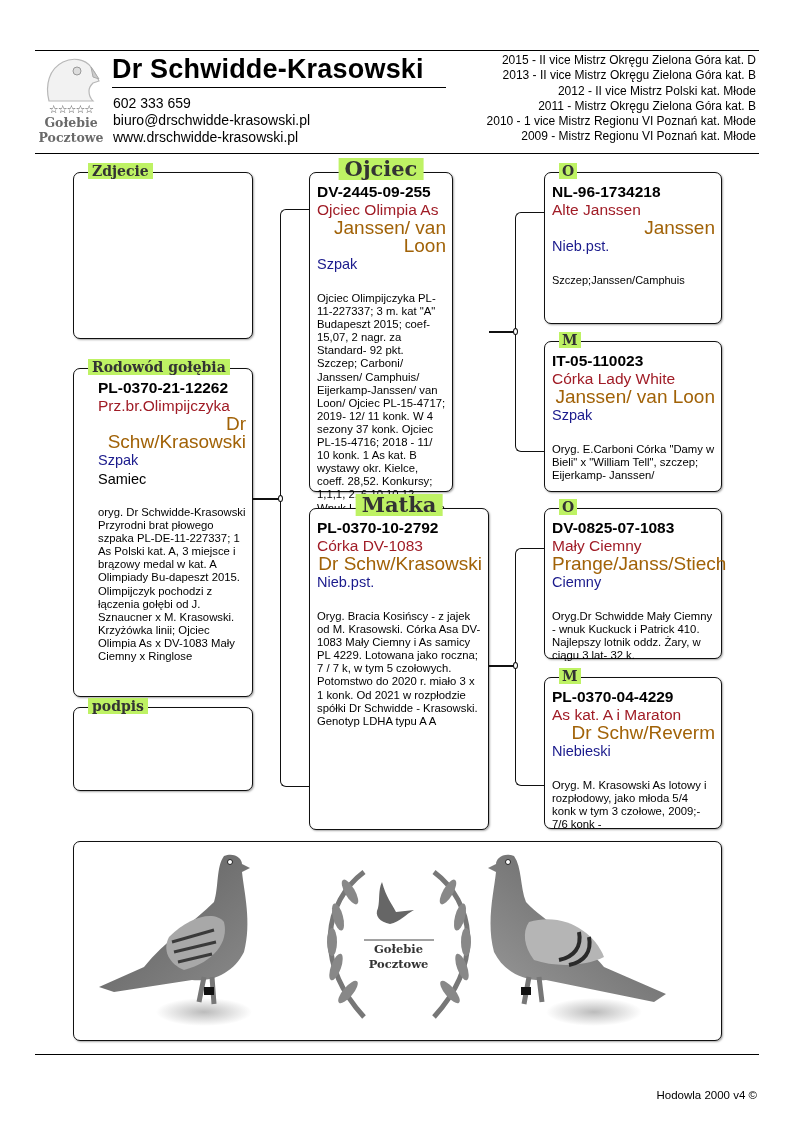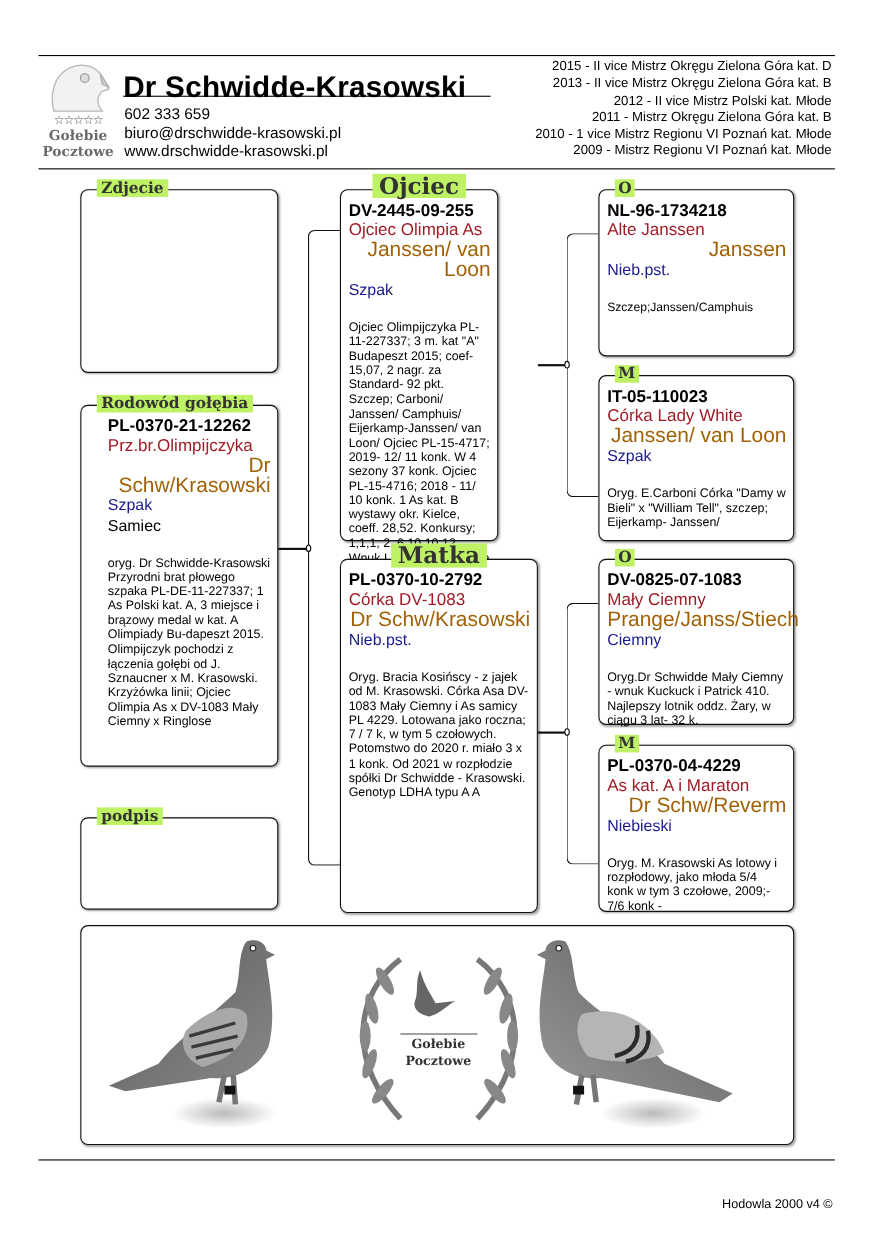--- a/index.html
+++ b/index.html
@@ -9,21 +9,21 @@
   .hr { position: absolute; height: 1px; background: #000; }
 
   
   .logo { position: absolute; left: 35px; top: 55px; width: 72px; height: 92px; }
   .logo .head { position: absolute; left: 6px; top: 0; width: 60px; height: 48px; }
   .logo .stars { position: absolute; left: 0; top: 48px; width: 72px; text-align: center; font-size: 11px; letter-spacing: -1px; color: #555; }
   .logo .t1, .logo .t2 { position: absolute; left: 0; width: 72px; text-align: center; font-family: "DejaVu Serif", serif; font-weight: bold; color: #6a6a6a; font-size: 12.5px; }
   .logo .t1 { top: 60px; }
   .logo .t2 { top: 75px; }
 
-  .brand { position: absolute; left: 112px; top: 64px; font-size: 27px; font-weight: bold; letter-spacing: 0.2px; }
+  .brand { position: absolute; left: 112px; top: 54px; font-size: 27px; font-weight: bold; letter-spacing: 0.2px; }
   .brand-underline { position: absolute; left: 112px; top: 87px; width: 334px; height: 1px; background: #000; }
   .contact { position: absolute; left: 113px; font-size: 14px; line-height: 16px; }
 
   .titles { position: absolute; right: 38px; top: 53px; text-align: right; font-size: 12px; line-height: 15.3px; }
 
   
   .box { position: absolute; border: 1.5px solid #111; border-radius: 7px; background: #fff;
          box-shadow: 1px 1px 2px rgba(0,0,0,0.35); padding: 9px 6px 4px 7px; }
   .legend { position: absolute; top: -11px; background: #bef264; padding: 0 4px; font-family: "DejaVu Serif", serif; font-weight: bold; color: #333; white-space: nowrap; }
   .legend.sm { font-size: 14px; left: 14px; top: -10px; }
@@ -89,21 +89,21 @@
 <div class="box" style="left:73px; top:368px; width:180px; height:329px;padding-left:24px;">
   <div class="legend sm">Rodowód gołębia</div>
   <div class="ring">PL-0370-21-12262</div>
   <div class="pname">Prz.br.Olimpijczyka</div>
   <div class="breeder">Dr Schw/Krasowski</div>
   <div class="color">Szpak</div>
   <div class="sex">Samiec</div>
   <div class="desc">oryg. Dr Schwidde-Krasowski Przyrodni brat płowego szpaka PL-DE-11-227337; 1 As Polski kat. A, 3 miejsce i brązowy medal w kat. A Olimpiady Bu-dapeszt 2015. Olimpijczyk pochodzi z łączenia gołębi od J. Sznaucner x M. Krasowski. Krzyżówka linii; Ojciec Olimpia As x DV-1083 Mały Ciemny x Ringlose</div>
 </div>
 
-<div class="box" style="left:73px; top:743px; width:180px; height:84px;">
+<div class="box" style="left:73px; top:707px; width:180px; height:84px;">
   <div class="legend sm">podpis</div>
 </div>
 
 <div class="ln" style="left:253px; top:498px; width:28px; height:1.5px;"></div>
 <div class="vbr" style="left:280px; top:209px; width:29px; height:578px;"></div>
 <div class="node" style="left:278px; top:495px;"></div>
 
 <div class="box" style="left:309px; top:172px; width:144px; height:320px;">
   <div class="legend lg">Ojciec</div>
   <div class="ring">DV-2445-09-255</div>

